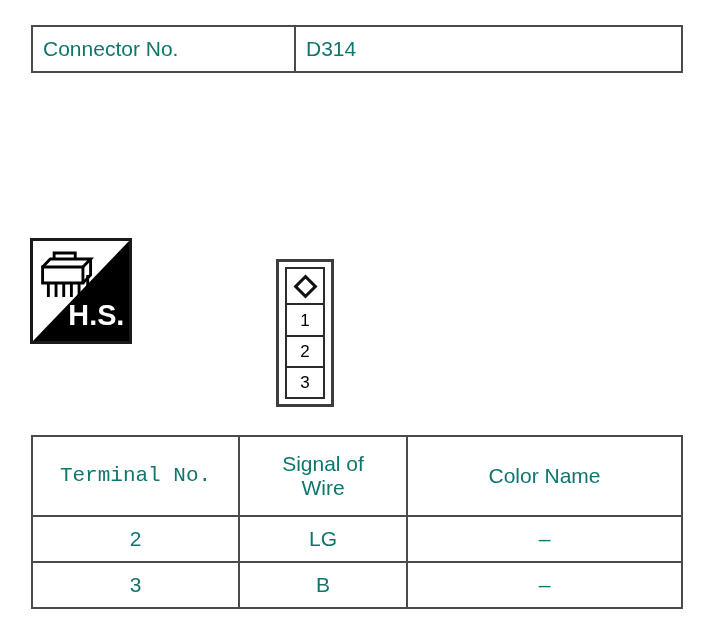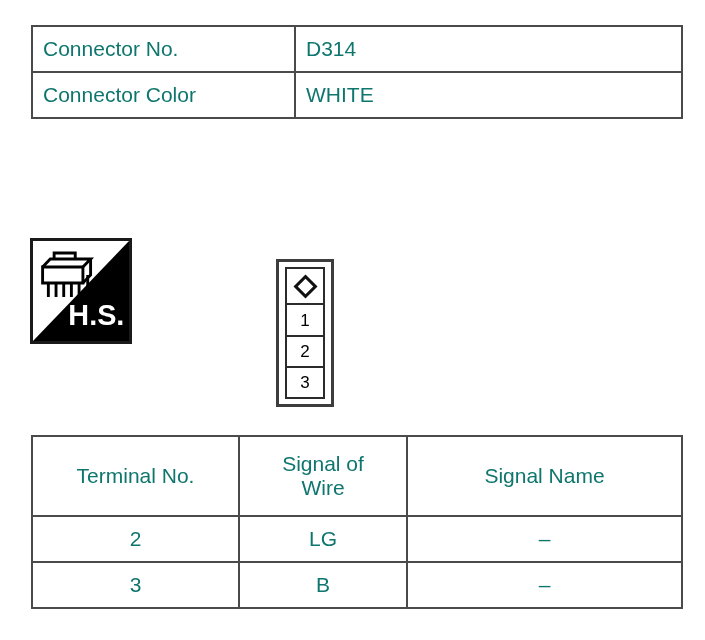--- a/index.html
+++ b/index.html
@@ -118,42 +118,38 @@
     transform: rotate(45deg);
     box-sizing: border-box;
   }
 
   
   #terminal-table {
     left: 31px;
     top: 435px;
     width: 652px;
   }
-  #terminal-table .col-terminal { width: 185px; }
+  #terminal-table .col-terminal { width: 185px; font-family: Liberation Mono, monospace; }
   #terminal-table .col-color    { width: 146px; }
   #terminal-table th,
   #terminal-table td {
     text-align: center;
   }
   #terminal-table thead th { height: 78px; }
   #terminal-table tbody td { height: 44px; }
   #terminal-table .wrap-head { display: block; }
 </style>
 </head>
 <body>
 
 <table class="wire-table" id="connector-info-table">
   <tbody>
     <tr class="row-no">
       <td class="label-cell">Connector No.</td>
       <td class="value-cell">D314</td>
-    </tr>
-    <tr class="row-color">
-      <td class="label-cell">Connector Color</td>
-      <td class="value-cell">WHITE</td>
     </tr>
   </tbody>
 </table>
 
 <div id="hs-emblem">
   <svg class="hs-svg" viewBox="0 0 100 100" preserveAspectRatio="none">
 
     <rect x="0" y="0" width="100" height="100" fill="#ffffff"></rect>
 
     <polygon points="100,0 100,100 0,100" fill="#000000"></polygon>
@@ -187,21 +183,21 @@
 </div>
 
 <table class="wire-table" id="terminal-table">
   <thead>
     <tr>
       <th class="col-terminal">Terminal No.</th>
       <th class="col-color">
         <span class="wrap-head">Signal of</span>
         <span class="wrap-head">Wire</span>
       </th>
-      <th class="col-signal">Signal Name</th>
+      <th class="col-signal">Color Name</th>
     </tr>
   </thead>
   <tbody>
     <tr>
       <td>2</td>
       <td>LG</td>
       <td>–</td>
     </tr>
     <tr>
       <td>3</td>

